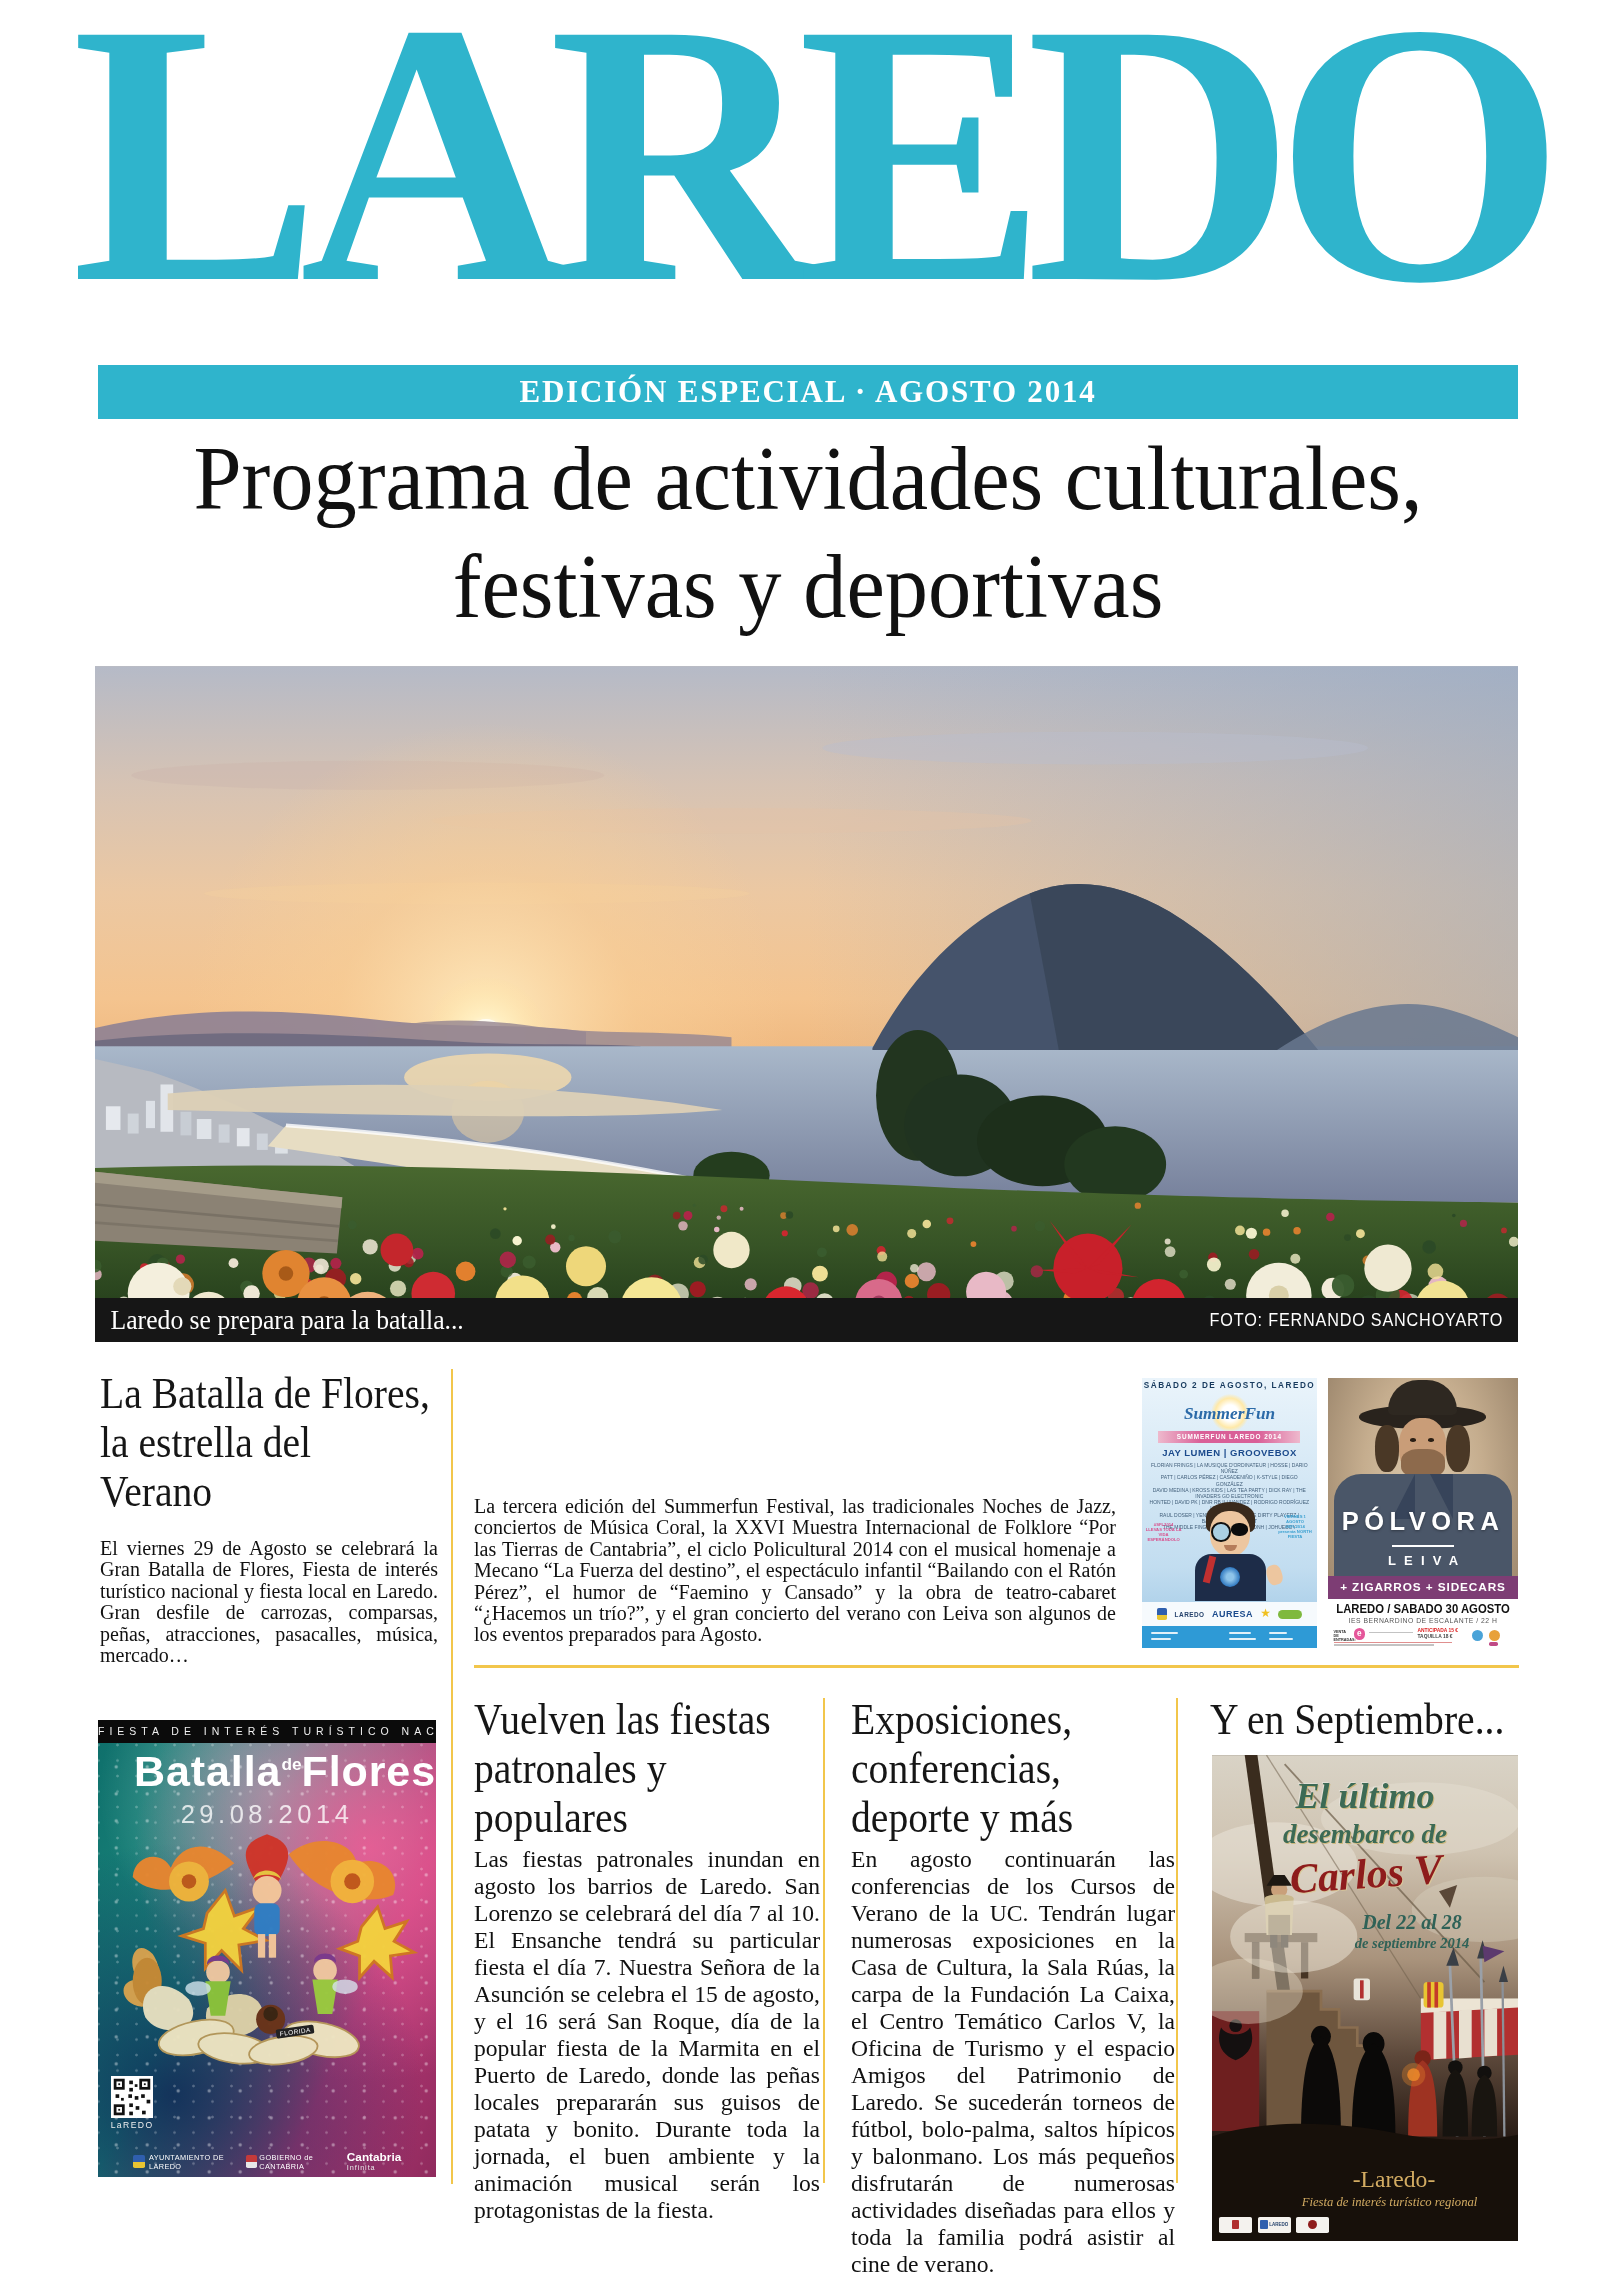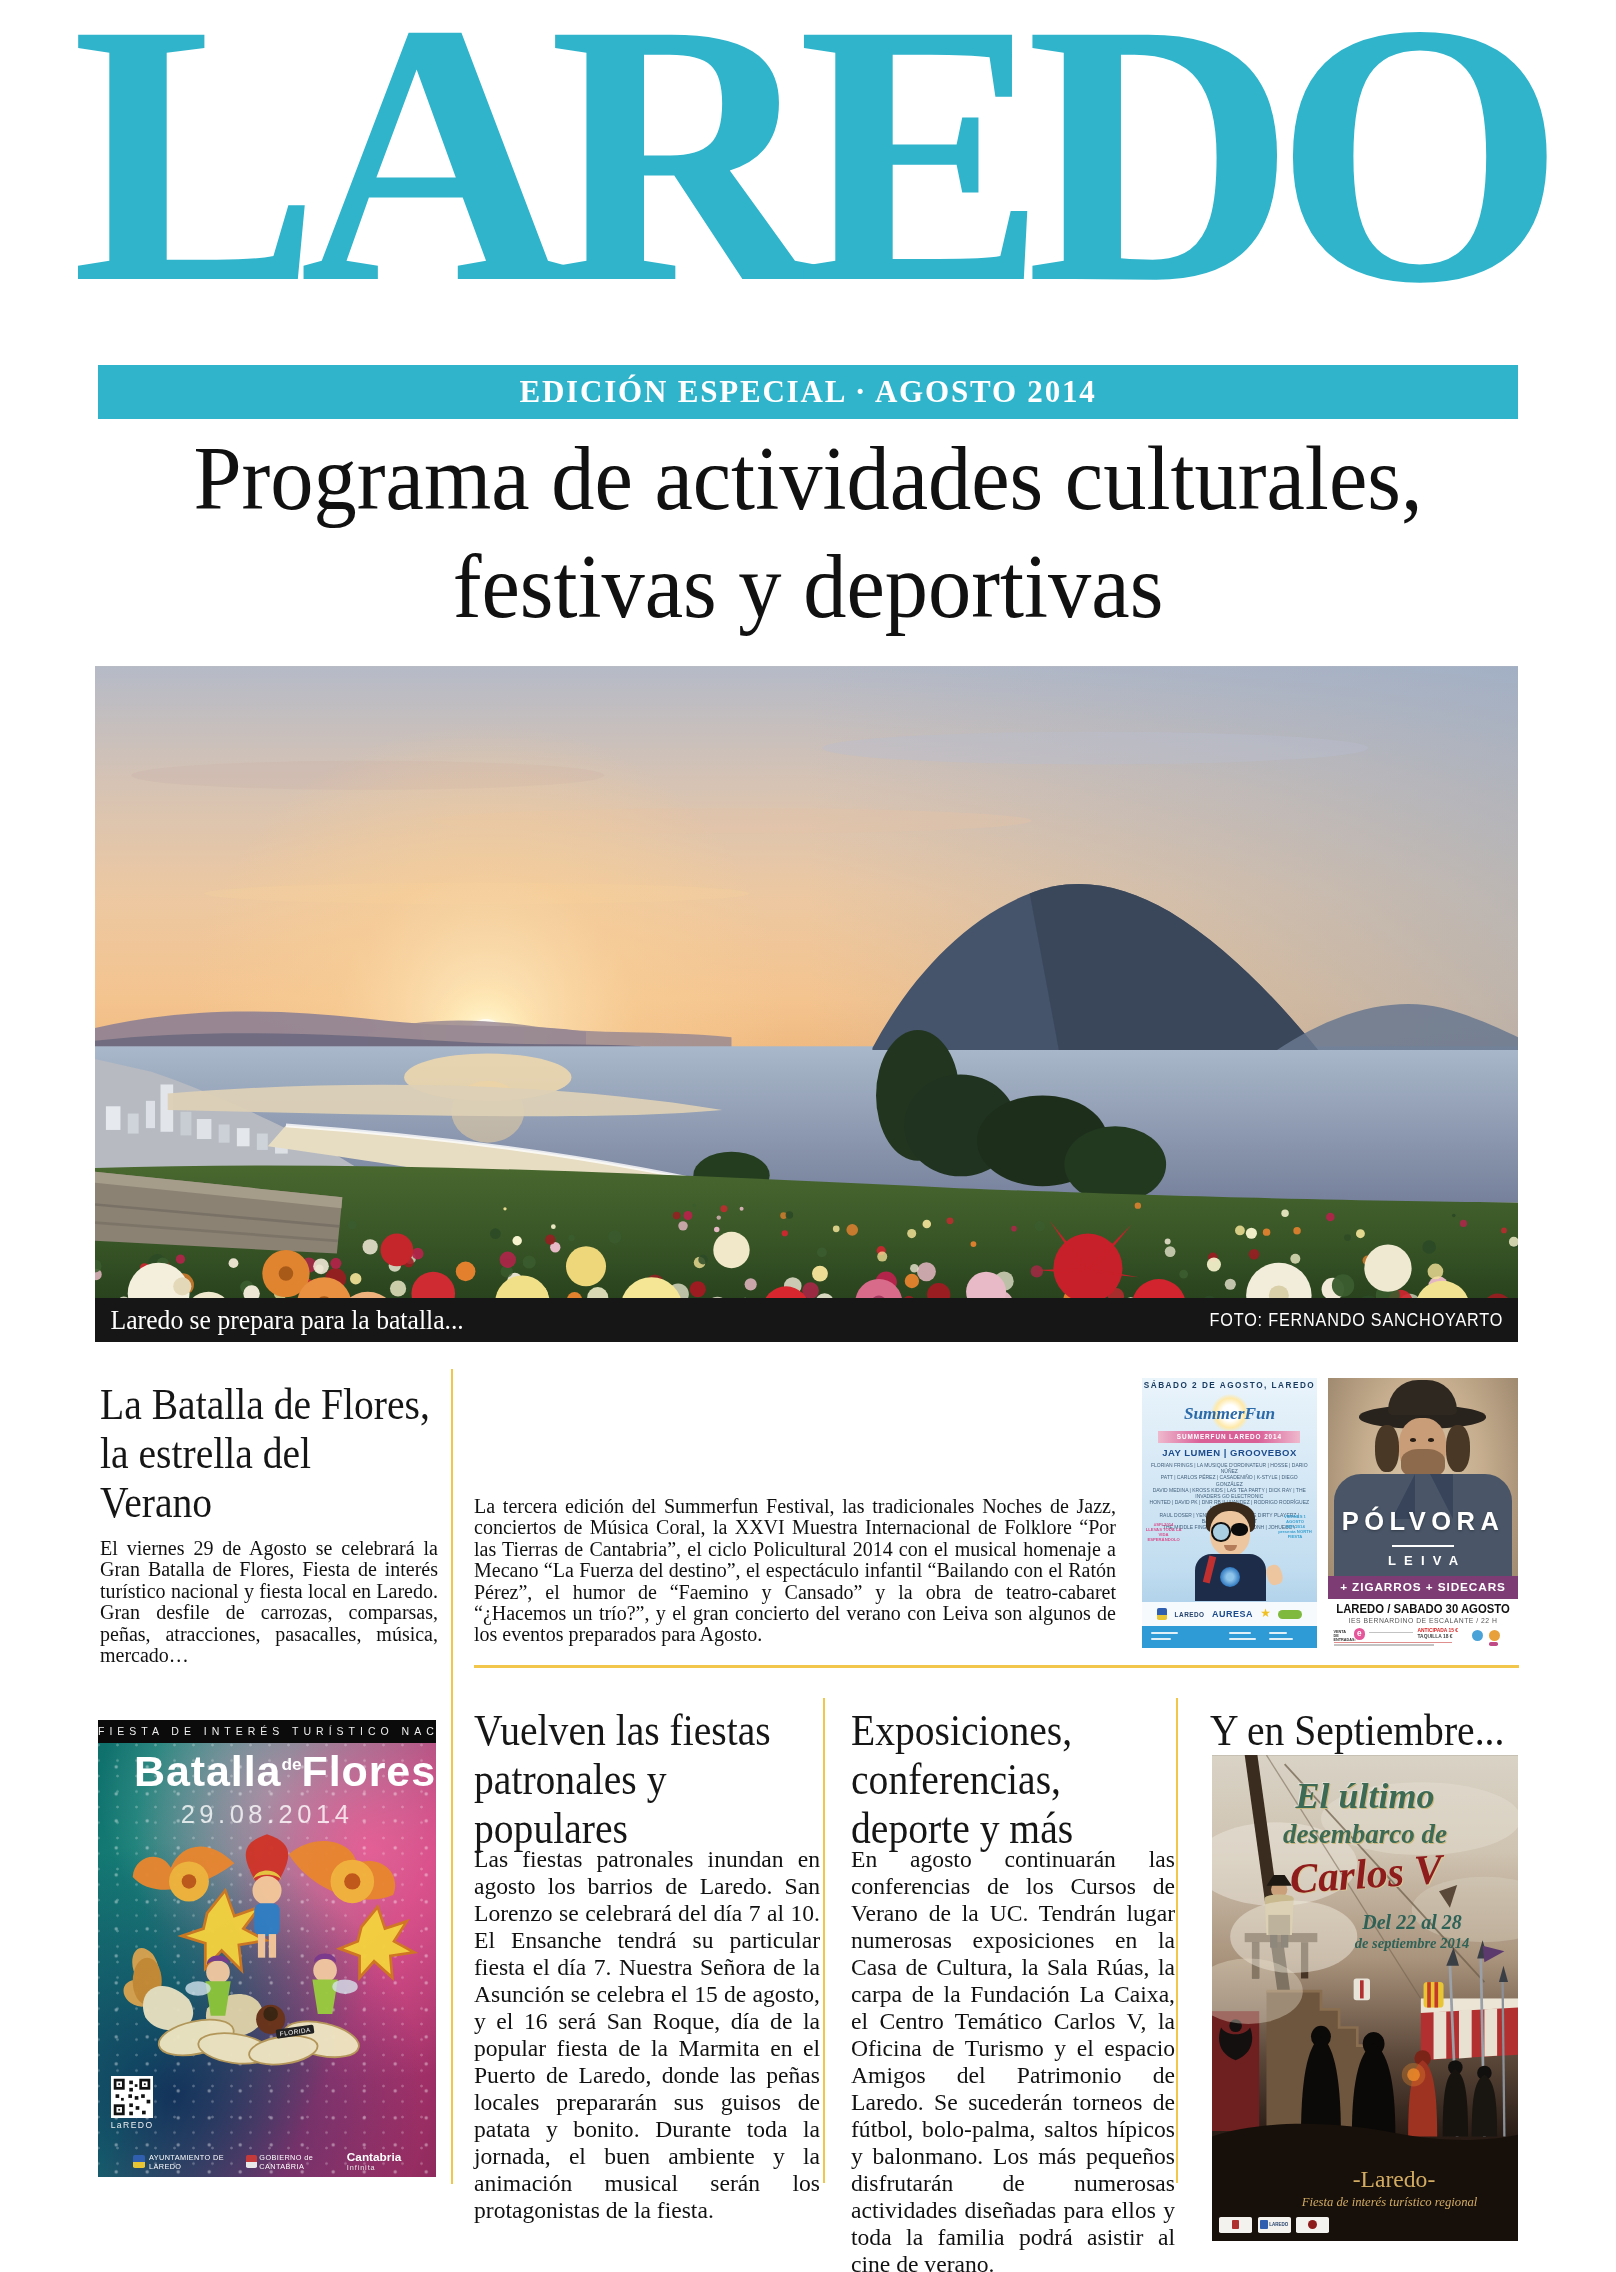--- a/index.html
+++ b/index.html
@@ -23,21 +23,21 @@
   
   #photo{left:95px;top:666px;width:1423px;height:676px;overflow:hidden;background:#c9c2bc;}
   #photo svg{display:block;}
   #caption-bar{left:0;bottom:0;width:1423px;height:44px;background:#161616;
                display:flex;align-items:center;}
   #caption-text{color:#fff;font-size:27px;padding-left:16.4px;transform:scaleX(.95);transform-origin:left;white-space:nowrap;}
   #caption-credit{position:absolute;right:14.5px;top:11.8px;color:#fff;font-family:"Liberation Sans",sans-serif;
                   font-size:18px;letter-spacing:0.9px;transform:scaleX(.9);transform-origin:right;white-space:nowrap;}
 
   
-  .atitle{font-size:45px;line-height:49px;color:#161616;margin-top:11px;}
+  .atitle{font-size:45px;line-height:49px;color:#161616;}
   .atitle span{display:inline-block;transform:scaleX(.88);transform-origin:left;white-space:nowrap;}
   .abody{font-size:20px;line-height:21.4px;text-align:justify;color:#111;}
   .abody-lg{font-size:23.6px;line-height:27px;text-align:justify;color:#111;}
   .vdiv{width:1.8px;background:#f2c64b;}
   .hdiv{height:2.7px;background:#f2c64b;}
 
   
   .poster{overflow:hidden;}
 
   

